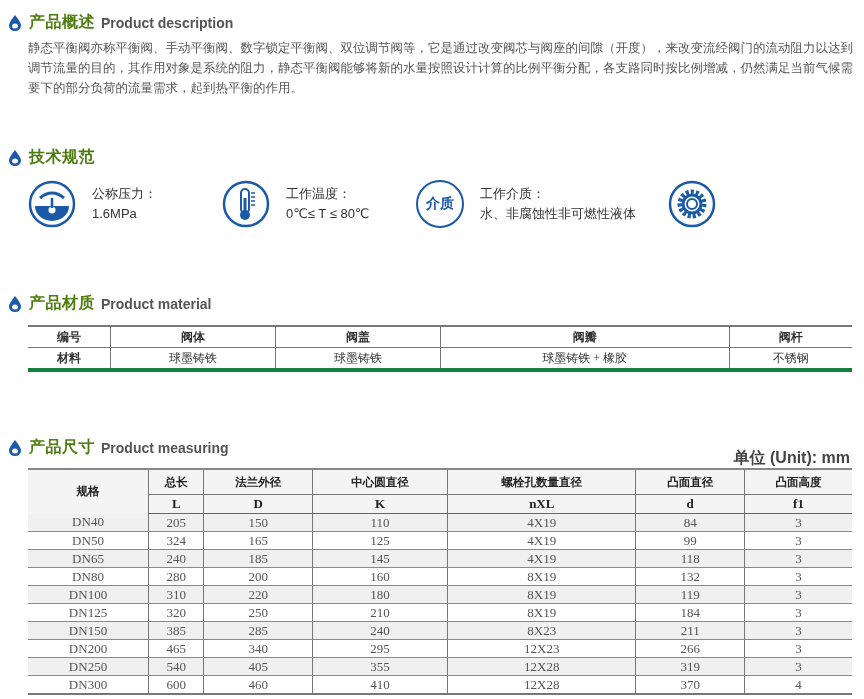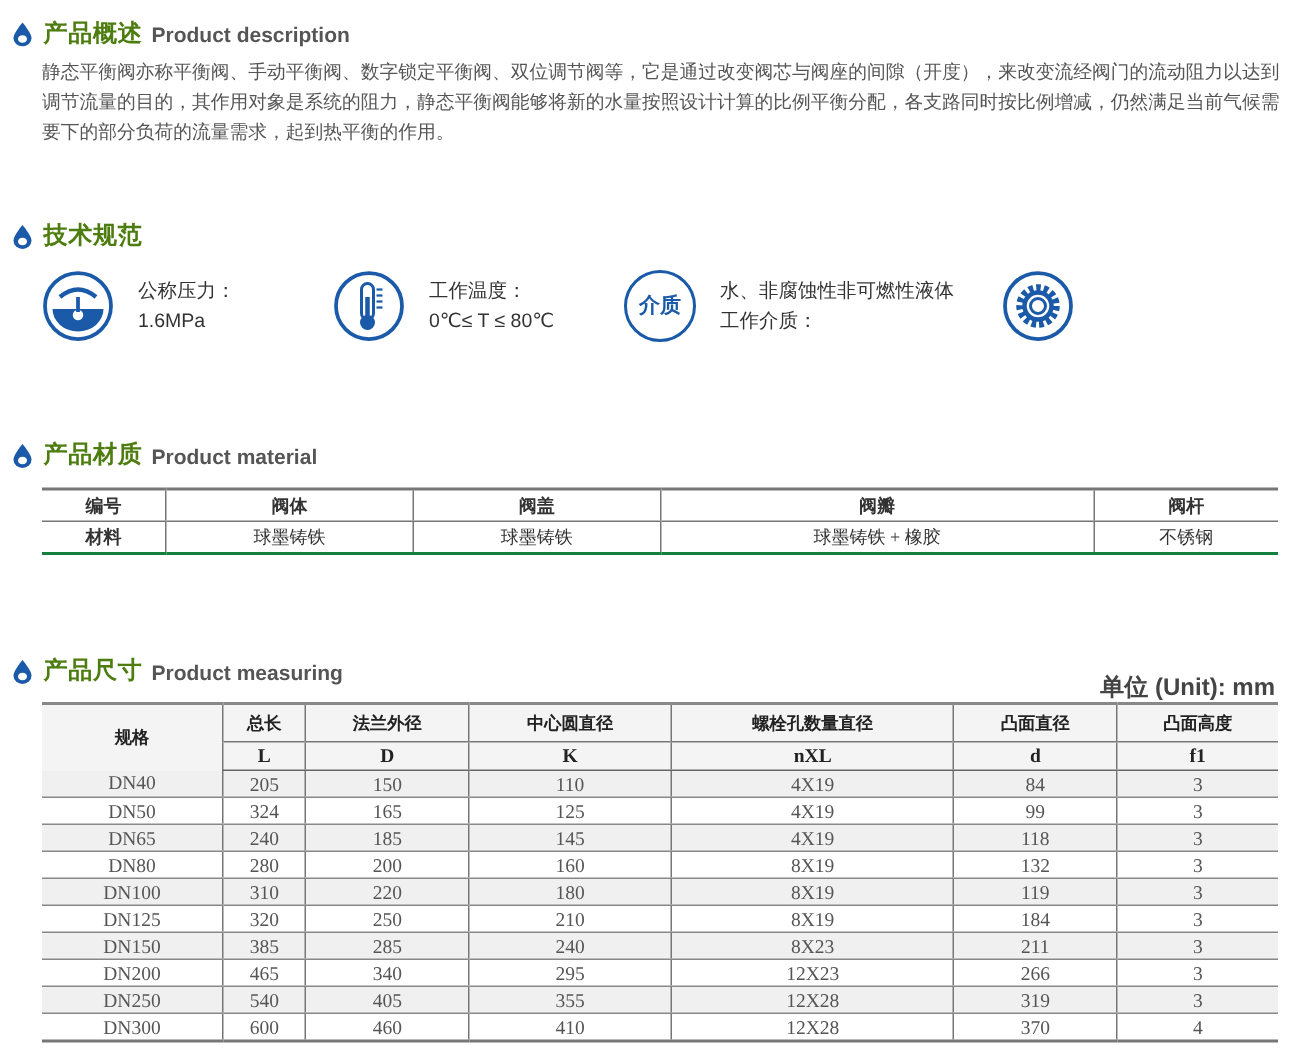--- a/index.html
+++ b/index.html
@@ -11,21 +11,21 @@
   .title-en { color:#555; font-weight:bold; font-size:14px; }
   .desc { position:absolute; left:28px; top:38px; width:830px; font-size:12.5px; line-height:20px; color:#555; }
   .spec { position:absolute; top:180px; display:flex; align-items:center; }
   .spec-icon { width:48px; height:48px; margin-right:16px; }
   .spec-text { font-size:13px; line-height:20px; color:#333; }
   table { border-collapse:collapse; position:absolute;font-family:Liberation Serif, serif; }
   .mat { left:28px; top:325px; width:824px; font-size:12px; }
   .mat td { text-align:center; height:20px; border-left:1px solid #777; padding:0; color:#333; }
   .mat td:first-child { border-left:none; }
   .mat tr.h td { font-weight:bold; border-top:2px solid #777; border-bottom:1px solid #777; }
-  .mat tr.b td { border-bottom:2px solid #15803d; }
+  .mat tr.b td { border-bottom:4px solid #15803d; }
   .mat tr.b td:first-child { font-weight:bold; }
   .unit { position:absolute; right:14px; top:448px; font-size:16px; font-weight:bold; color:#444; }
   .meas { left:28px; top:468px; width:824px; font-size:13px; }
   .meas th { font-size:11.5px; font-weight:bold; color:#222; border-left:1px solid #777; height:24px; padding:0; }
   .meas th.sym { font-size:13px; height:18px; border-top:1px solid #777; }
   .meas tr.hr1 th { border-top:2px solid #888; }
   .meas th:first-child, .meas td:first-child { border-left:none;margin-top:32px; }
   .meas thead tr.hr2 th { border-bottom:1px solid #666; }
   .meas td { text-align:center; height:17px; padding:0; border-left:1px solid #777; border-bottom:1px solid #888; color:#555; }
   .meas tbody tr:nth-child(odd) td { background:#f0f0f0; }
@@ -80,22 +80,22 @@
   <div class="spec-text">
     <div>工作温度：</div>
     <div>0℃≤ T ≤ 80℃</div>
   </div>
 </div>
 <div class="spec" style="left:416px;">
   <div class="spec-icon" style="box-sizing:border-box;border:2.5px solid #1a5aa8;border-radius:50%;display:flex;align-items:center;justify-content:center;color:#1a5aa8;font-weight:bold;font-size:14px;">
     <span>介质</span>
   </div>
   <div class="spec-text">
+    <div>工作介质：</div>
     <div>水、非腐蚀性非可燃性液体</div>
-    <div>工作介质：</div>
   </div>
 </div>
 <div class="spec" style="left:668px;">
   <svg class="spec-icon" viewBox="0 0 48 48">
     <circle cx="24" cy="24" r="22" fill="none" stroke="#1a5aa8" stroke-width="2.5"></circle>
     <circle cx="24" cy="24" r="12" fill="none" stroke="#1a5aa8" stroke-width="5" stroke-dasharray="3 2"></circle>
     <circle cx="24" cy="24" r="9" fill="none" stroke="#1a5aa8" stroke-width="3"></circle>
     <circle cx="24" cy="24" r="5" fill="none" stroke="#1a5aa8" stroke-width="2"></circle>
   </svg>
 </div>

